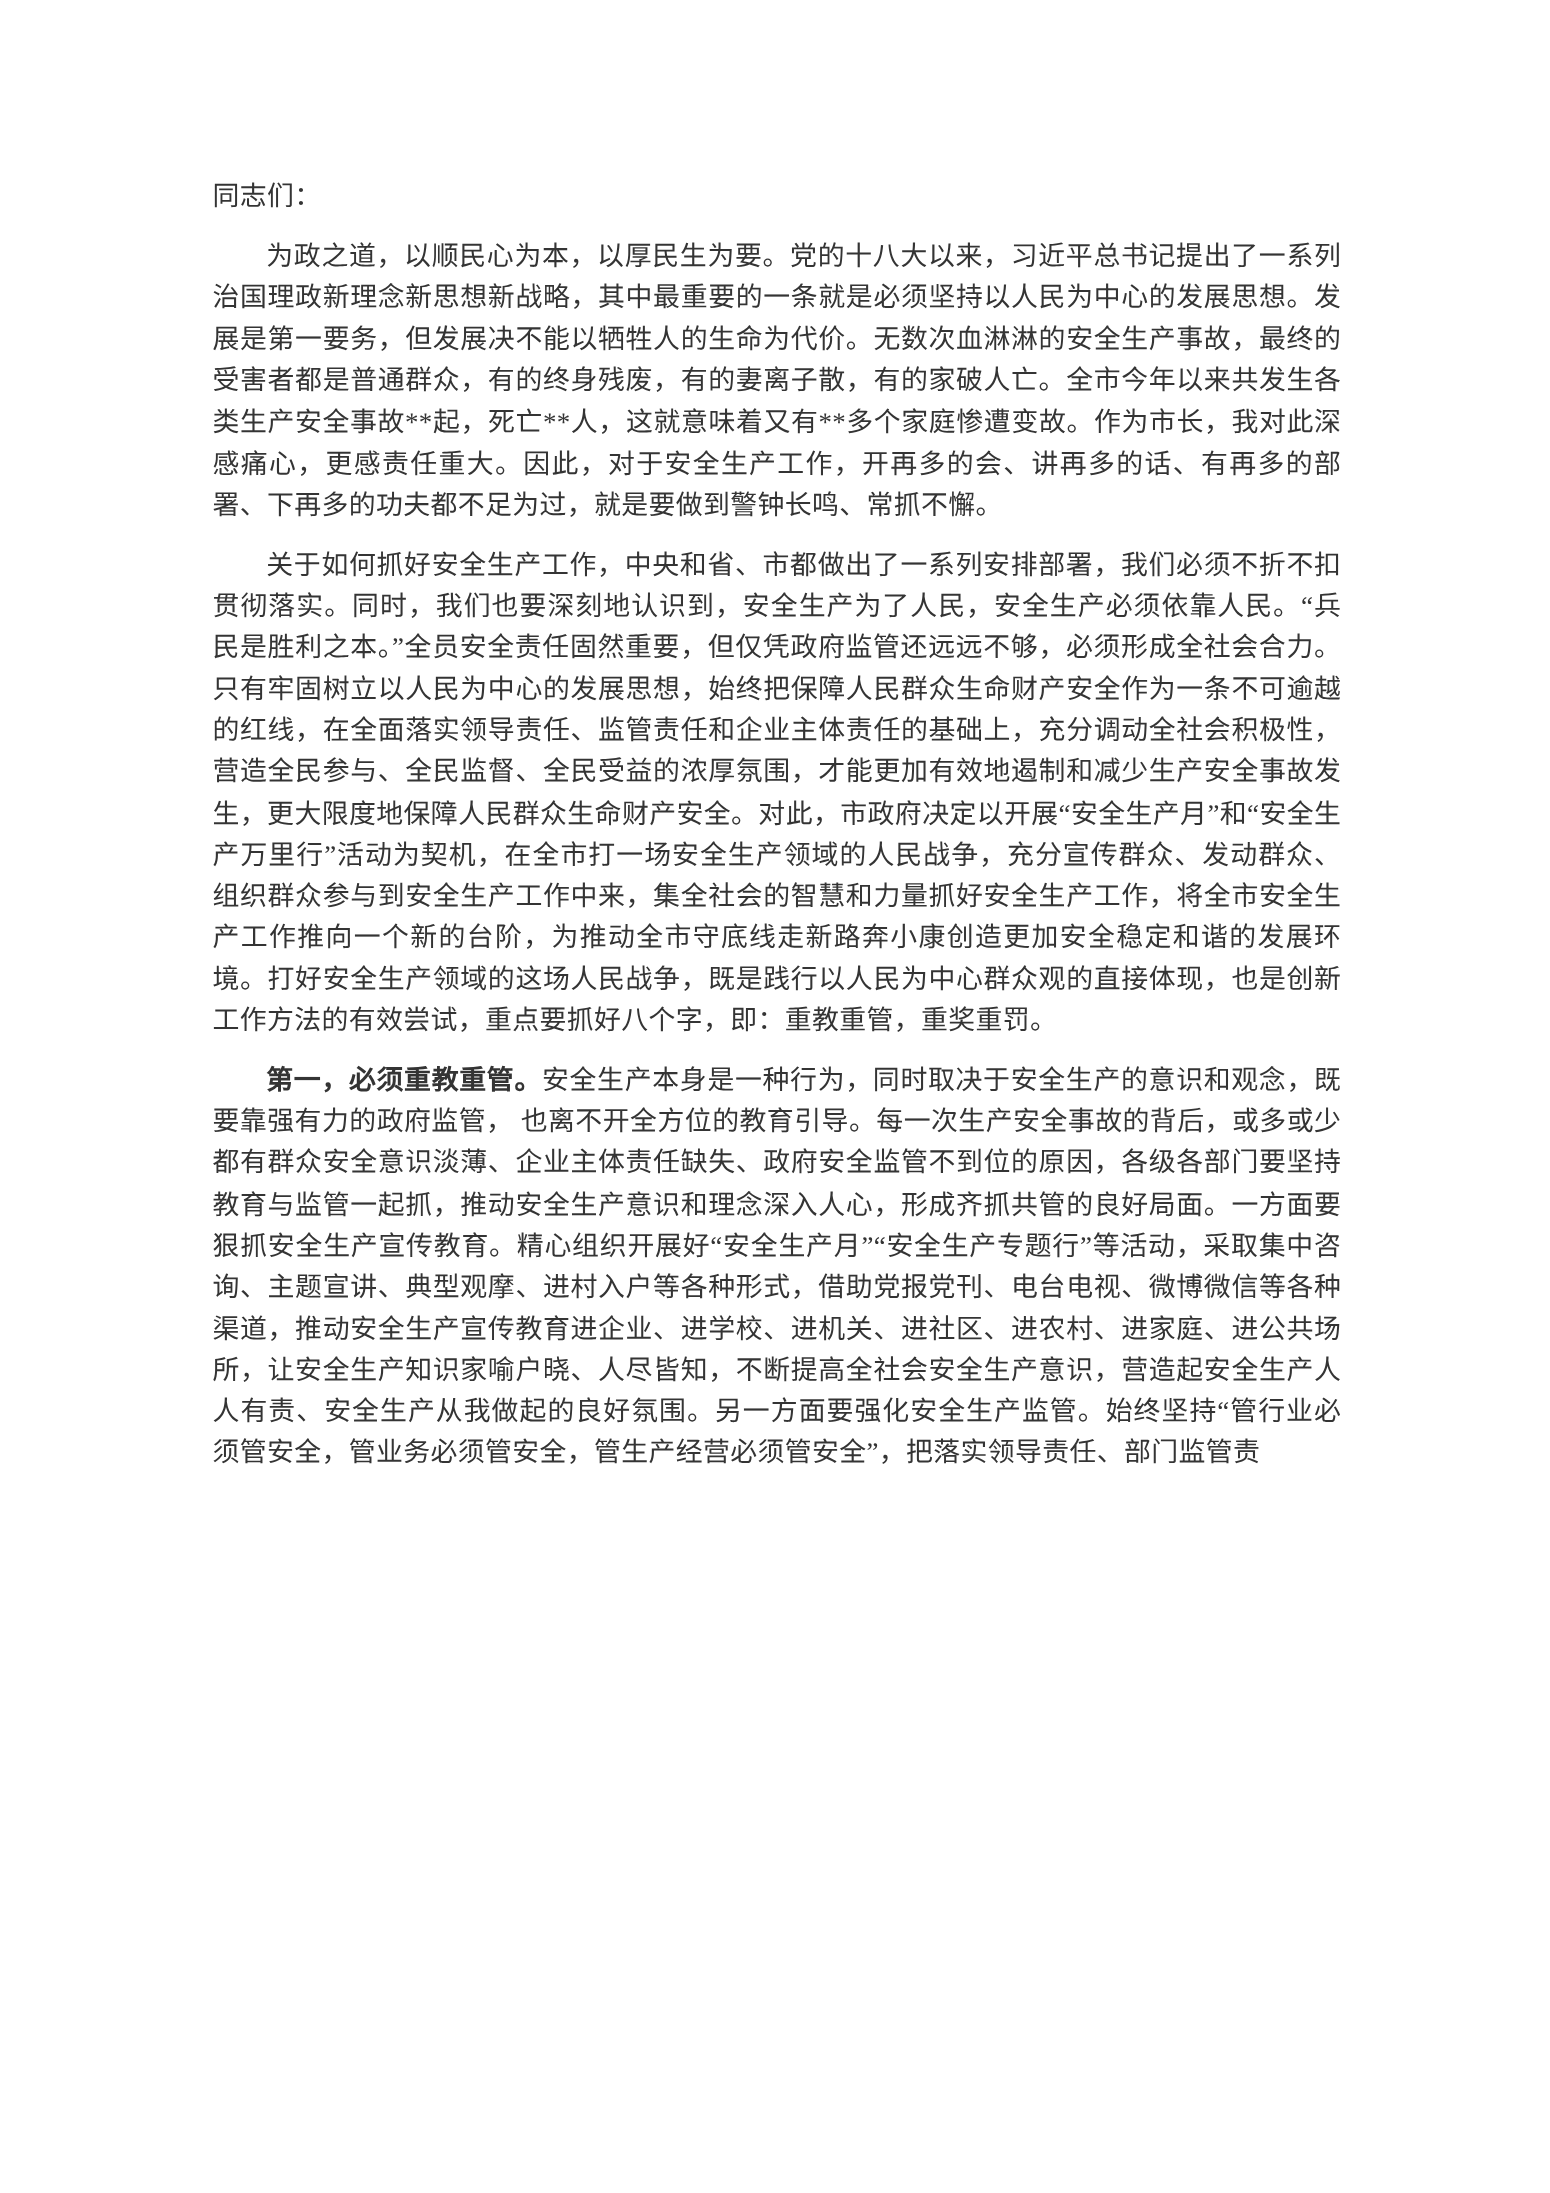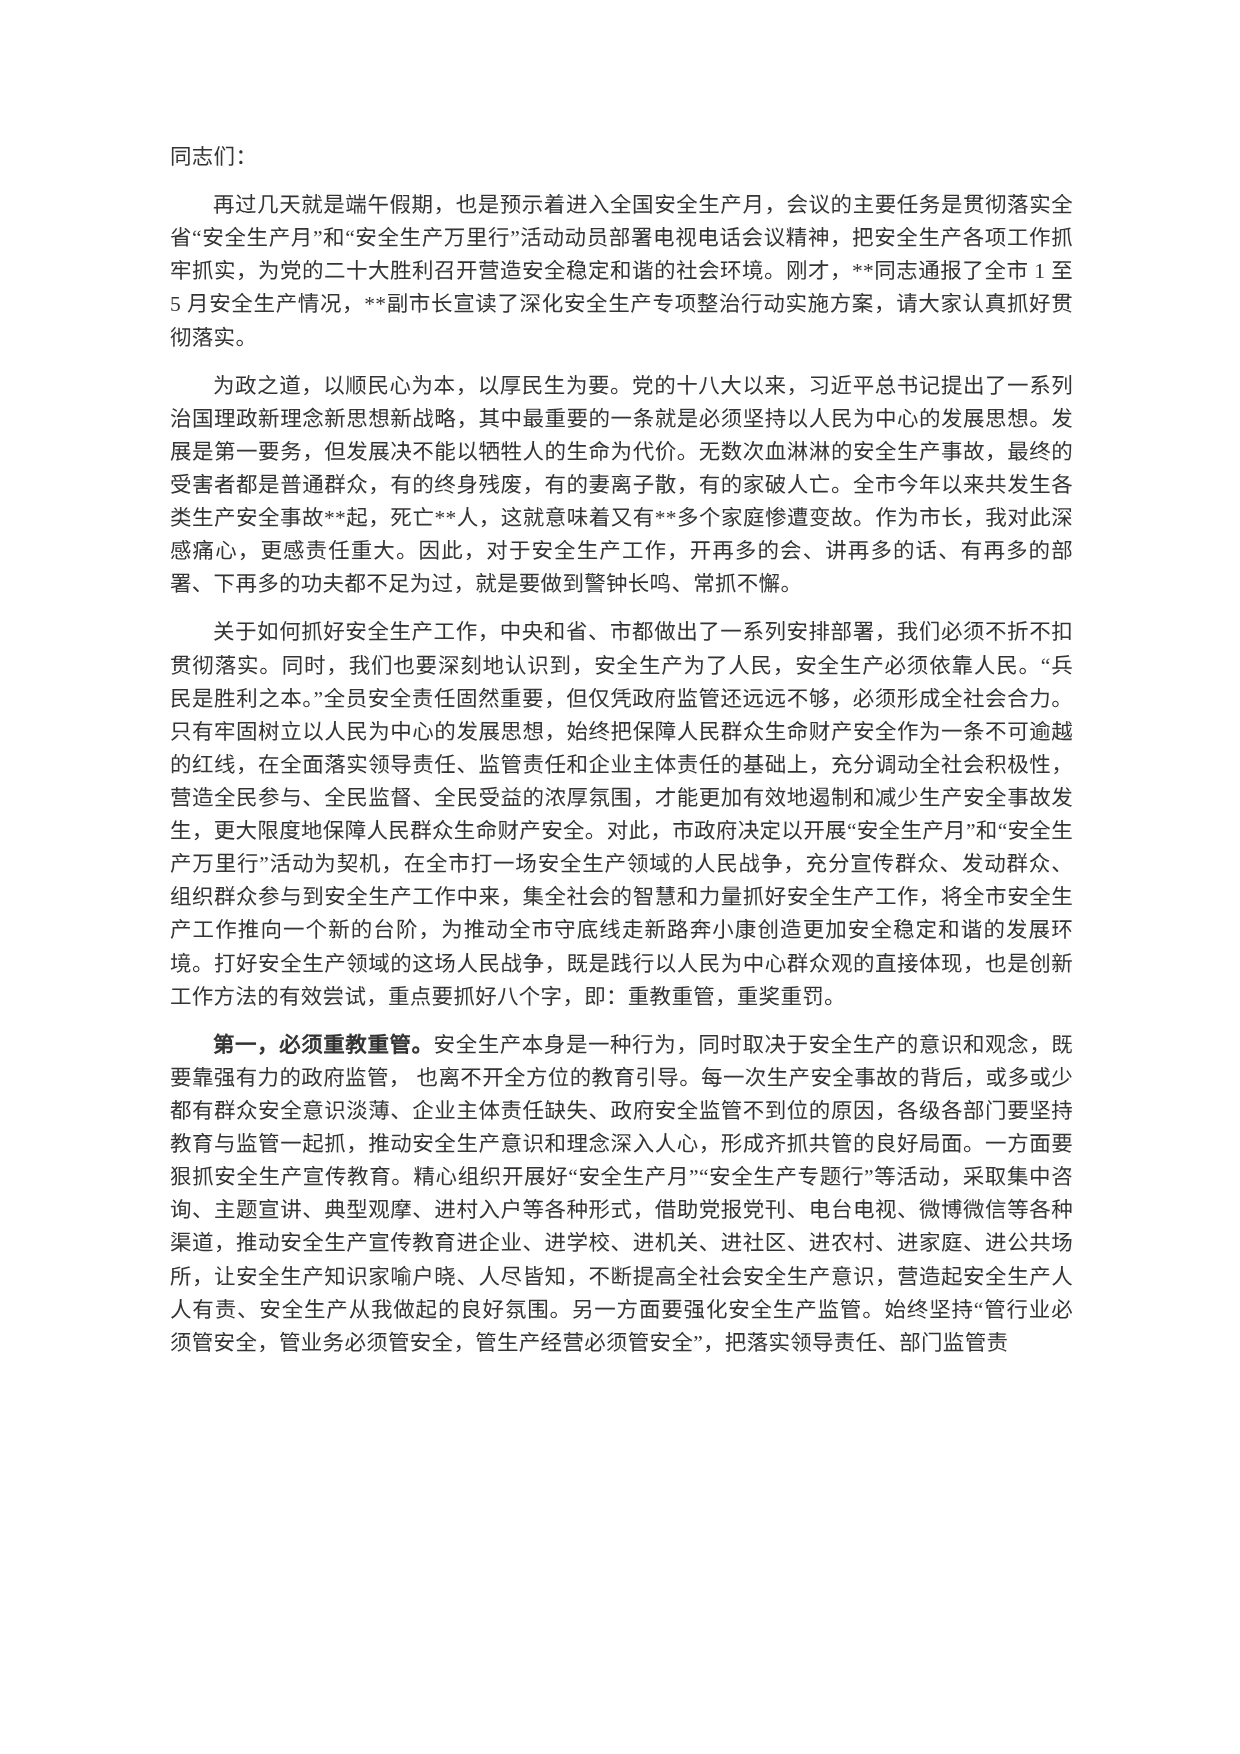--- a/index.html
+++ b/index.html
@@ -42,21 +42,20 @@
     font-family: Liberation Serif, serif;
   }
 </style>
 </head>
 <body>
 
 <div class="page">
   <div class="doc-content">
     <p class="salutation">同志们：</p>
 
-    <p class="para">再过几天就是端午假期，也是预示着进入全国安全生产月，会议的主要任务是贯彻落实全省“安全生产月”和“安全生产万里行”活动动员部署电视电话会议精神，把安全生产各项工作抓牢抓实，为党的二十大胜利召开营造安全稳定和谐的社会环境。刚才，**同志通报了全市 1 至 5 月安全生产情况，**副市长宣读了深化安全生产专项整治行动实施方案，请大家认真抓好贯彻落实。</p>
 
     <p class="para">为政之道，以顺民心为本，以厚民生为要。党的十八大以来，习近平总书记提出了一系列治国理政新理念新思想新战略，其中最重要的一条就是必须坚持以人民为中心的发展思想。发展是第一要务，但发展决不能以牺牲人的生命为代价。无数次血淋淋的安全生产事故，最终的受害者都是普通群众，有的终身残废，有的妻离子散，有的家破人亡。全市今年以来共发生各类生产安全事故**起，死亡**人，这就意味着又有**多个家庭惨遭变故。作为市长，我对此深感痛心，更感责任重大。因此，对于安全生产工作，开再多的会、讲再多的话、有再多的部署、下再多的功夫都不足为过，就是要做到警钟长鸣、常抓不懈。</p>
 
     <p class="para">关于如何抓好安全生产工作，中央和省、市都做出了一系列安排部署，我们必须不折不扣贯彻落实。同时，我们也要深刻地认识到，安全生产为了人民，安全生产必须依靠人民。“兵民是胜利之本。”全员安全责任固然重要，但仅凭政府监管还远远不够，必须形成全社会合力。只有牢固树立以人民为中心的发展思想，始终把保障人民群众生命财产安全作为一条不可逾越的红线，在全面落实领导责任、监管责任和企业主体责任的基础上，充分调动全社会积极性，营造全民参与、全民监督、全民受益的浓厚氛围，才能更加有效地遏制和减少生产安全事故发生，更大限度地保障人民群众生命财产安全。对此，市政府决定以开展“安全生产月”和“安全生产万里行”活动为契机，在全市打一场安全生产领域的人民战争，充分宣传群众、发动群众、组织群众参与到安全生产工作中来，集全社会的智慧和力量抓好安全生产工作，将全市安全生产工作推向一个新的台阶，为推动全市守底线走新路奔小康创造更加安全稳定和谐的发展环境。打好安全生产领域的这场人民战争，既是践行以人民为中心群众观的直接体现，也是创新工作方法的有效尝试，重点要抓好八个字，即：重教重管，重奖重罚。</p>
 
     <p class="para"><span class="para-lead">第一，必须重教重管。</span><span>安全生产本身是一种行为，同时取决于安全生产的意识和观念，既要靠强有力的政府监管， 也离不开全方位的教育引导。每一次生产安全事故的背后，或多或少都有群众安全意识淡薄、企业主体责任缺失、政府安全监管不到位的原因，各级各部门要坚持教育与监管一起抓，推动安全生产意识和理念深入人心，形成齐抓共管的良好局面。一方面要狠抓安全生产宣传教育。精心组织开展好“安全生产月”“安全生产专题行”等活动，采取集中咨询、主题宣讲、典型观摩、进村入户等各种形式，借助党报党刊、电台电视、微博微信等各种渠道，推动安全生产宣传教育进企业、进学校、进机关、进社区、进农村、进家庭、进公共场所，让安全生产知识家喻户晓、人尽皆知，不断提高全社会安全生产意识，营造起安全生产人人有责、安全生产从我做起的良好氛围。另一方面要强化安全生产监管。始终坚持“管行业必须管安全，管业务必须管安全，管生产经营必须管安全”，把落实领导责任、部门监管责</span></p>
   </div>
 </div>
 
 </body></html>

